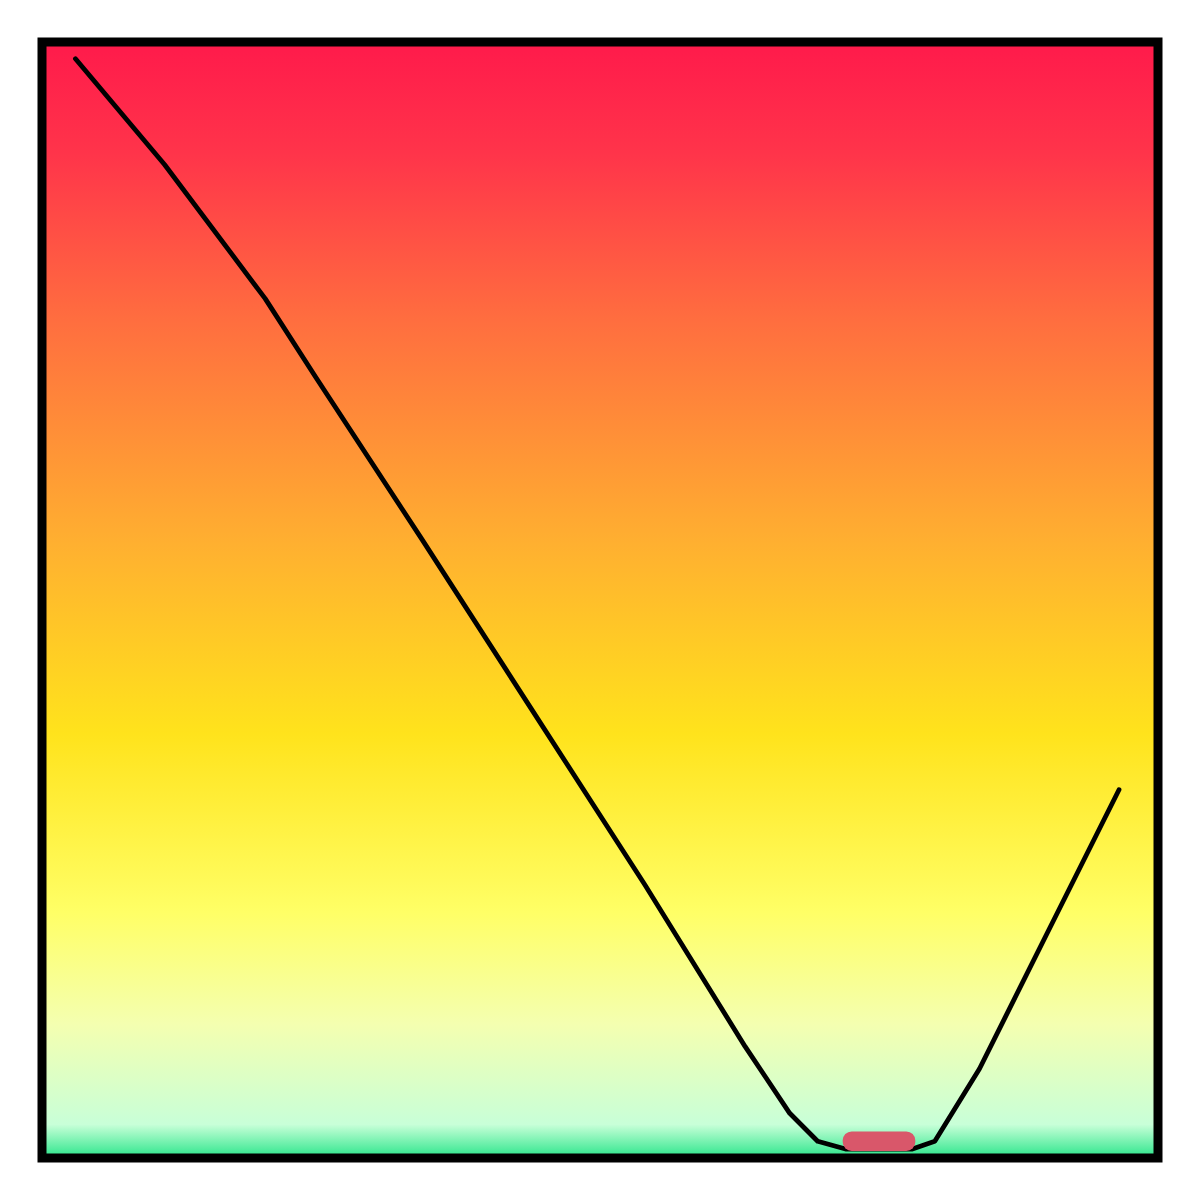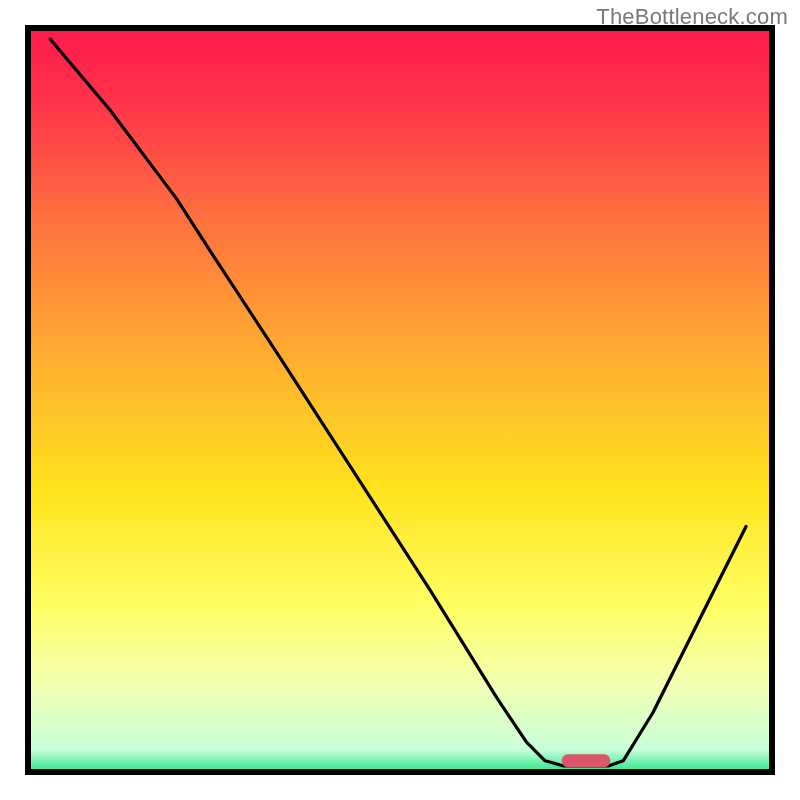--- a/index.html
+++ b/index.html
@@ -26,21 +26,20 @@
     z-index: 5;
   }
   svg {
     display: block;
   }
 </style>
 </head>
 <body>
 
 <div class="chart-container">
-  <div class="watermark">TheBottleneck.com</div>
   <svg id="chart-svg" width="800" height="800" viewBox="0 0 800 800" preserveAspectRatio="none">
     <defs>
       <linearGradient id="bg-grad" x1="0" y1="0" x2="0" y2="1">
           <stop offset="0.00%" stop-color="#ff1a4b"></stop>
           <stop offset="10.00%" stop-color="#ff344a"></stop>
           <stop offset="25.00%" stop-color="#ff6e3f"></stop>
           <stop offset="45.00%" stop-color="#ffb030"></stop>
           <stop offset="62.00%" stop-color="#ffe31c"></stop>
           <stop offset="78.00%" stop-color="#ffff66"></stop>
           <stop offset="88.00%" stop-color="#f4ffb0"></stop>

